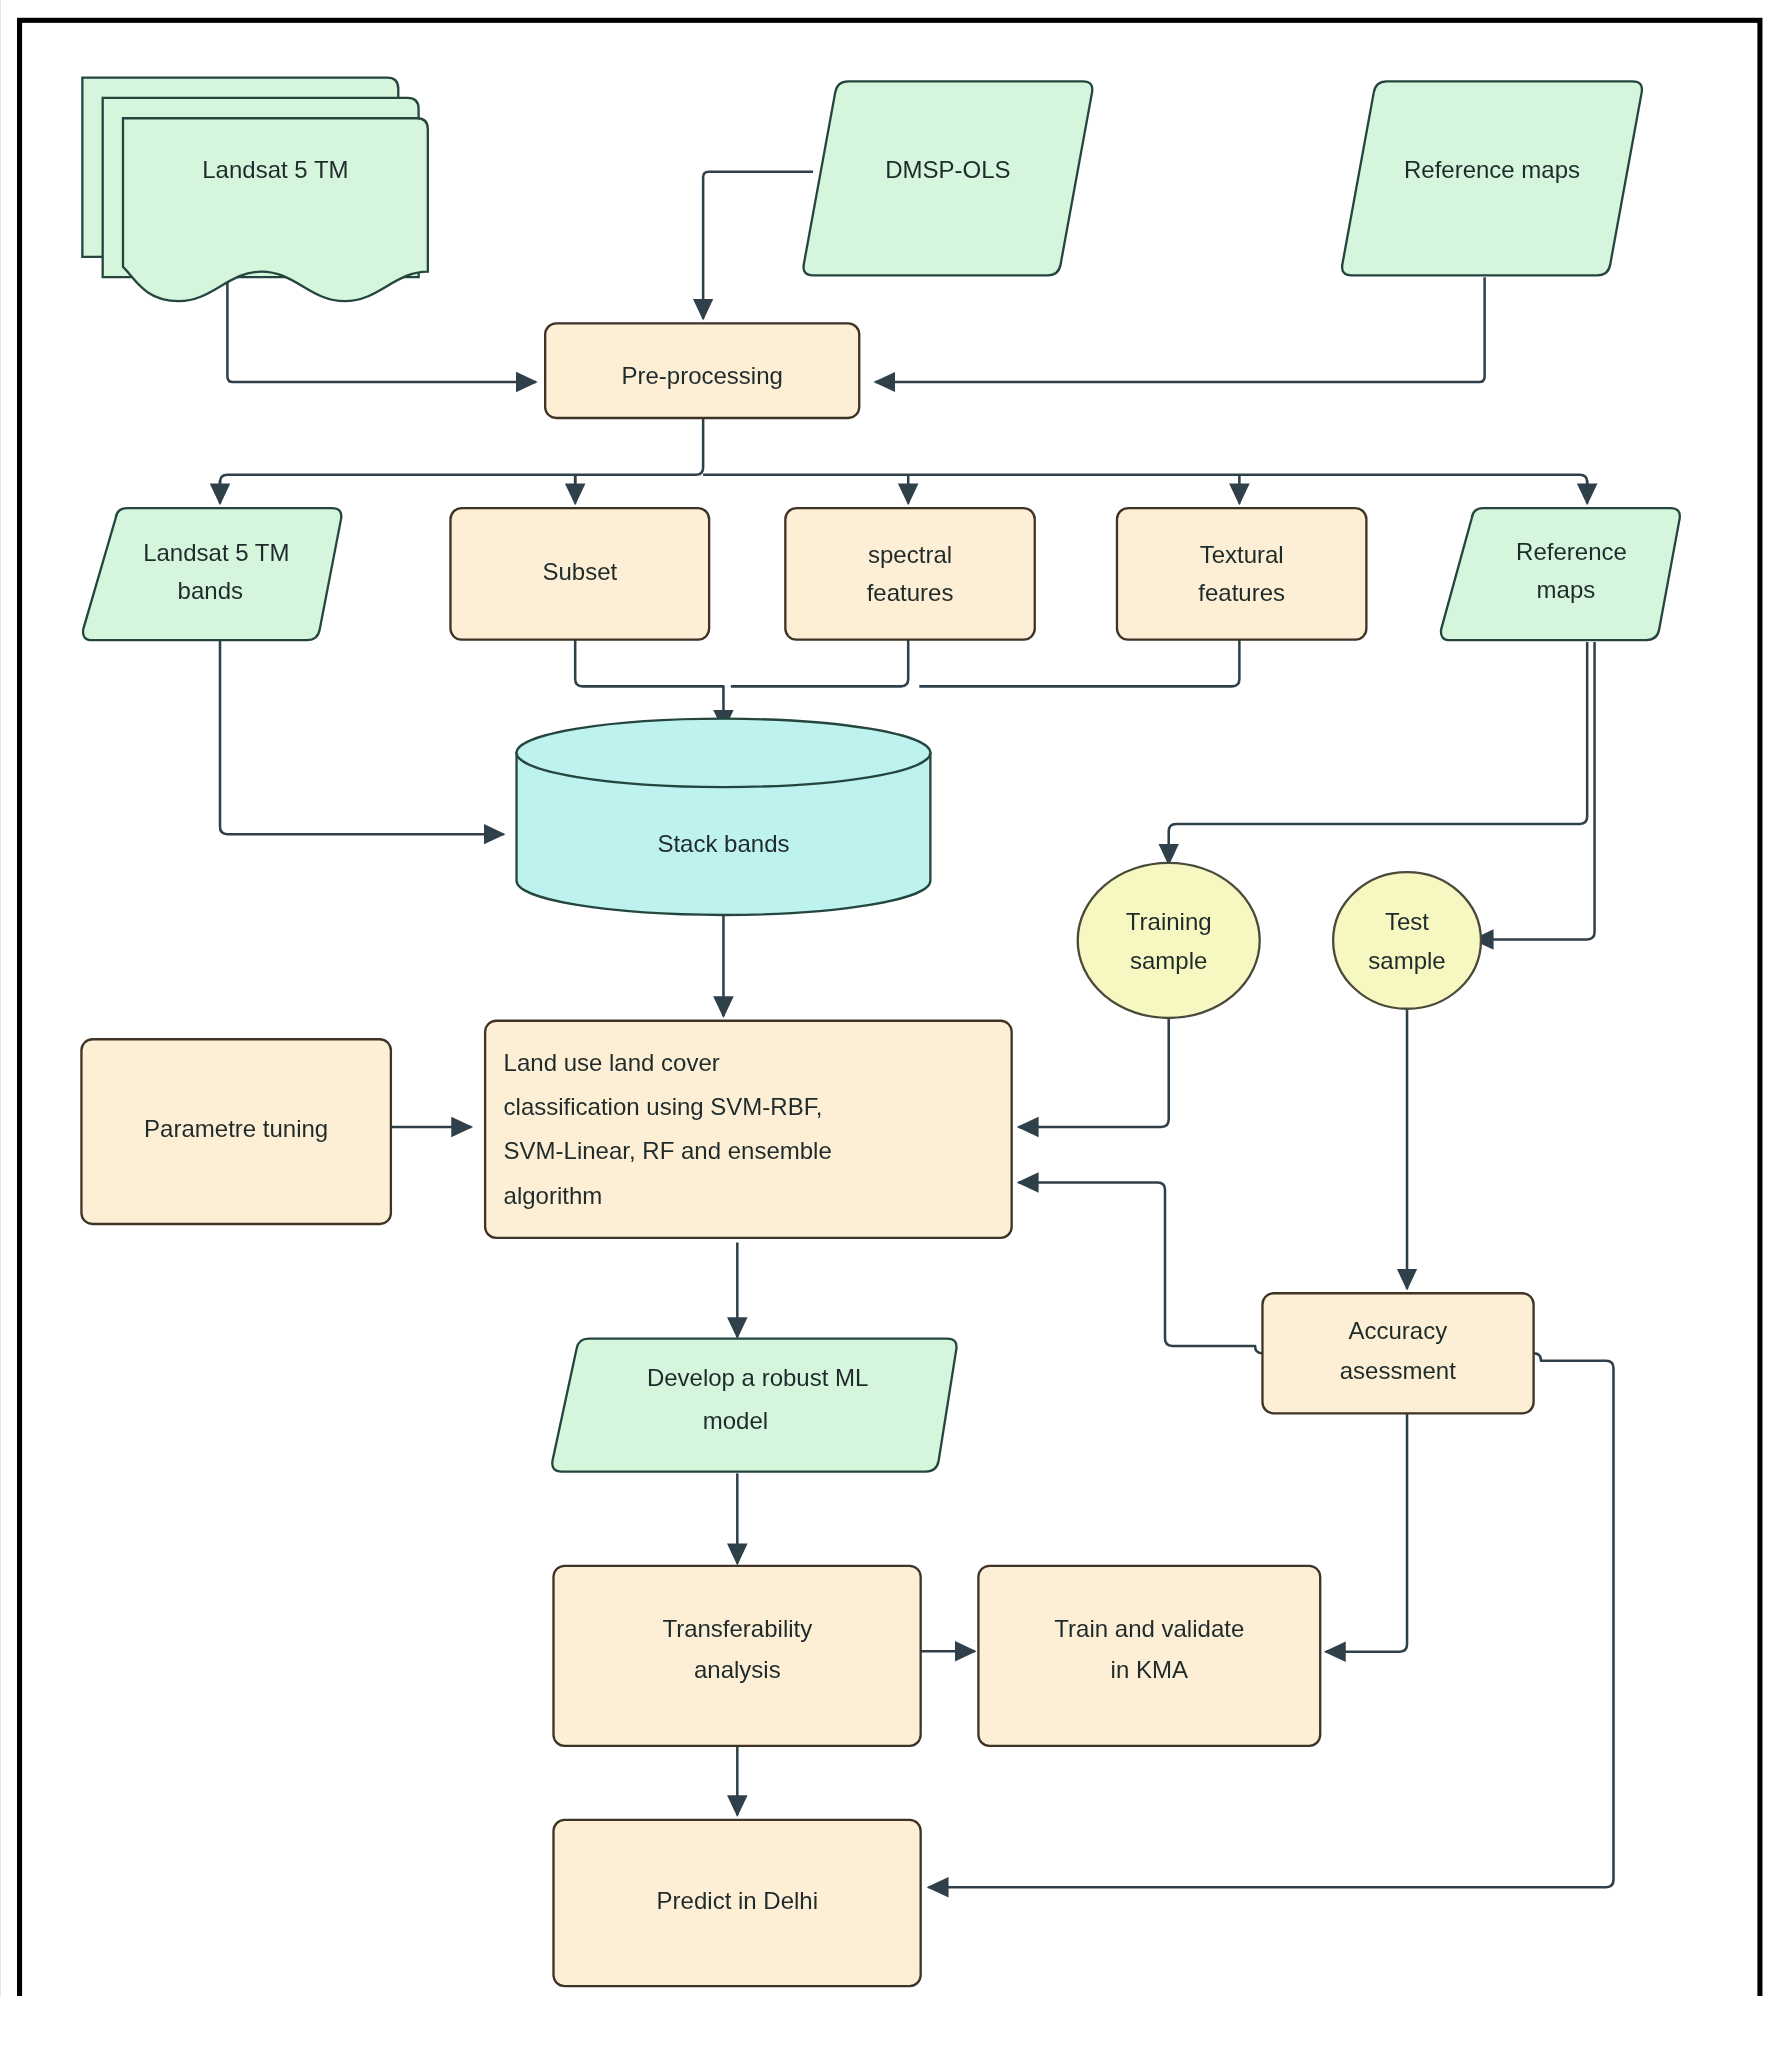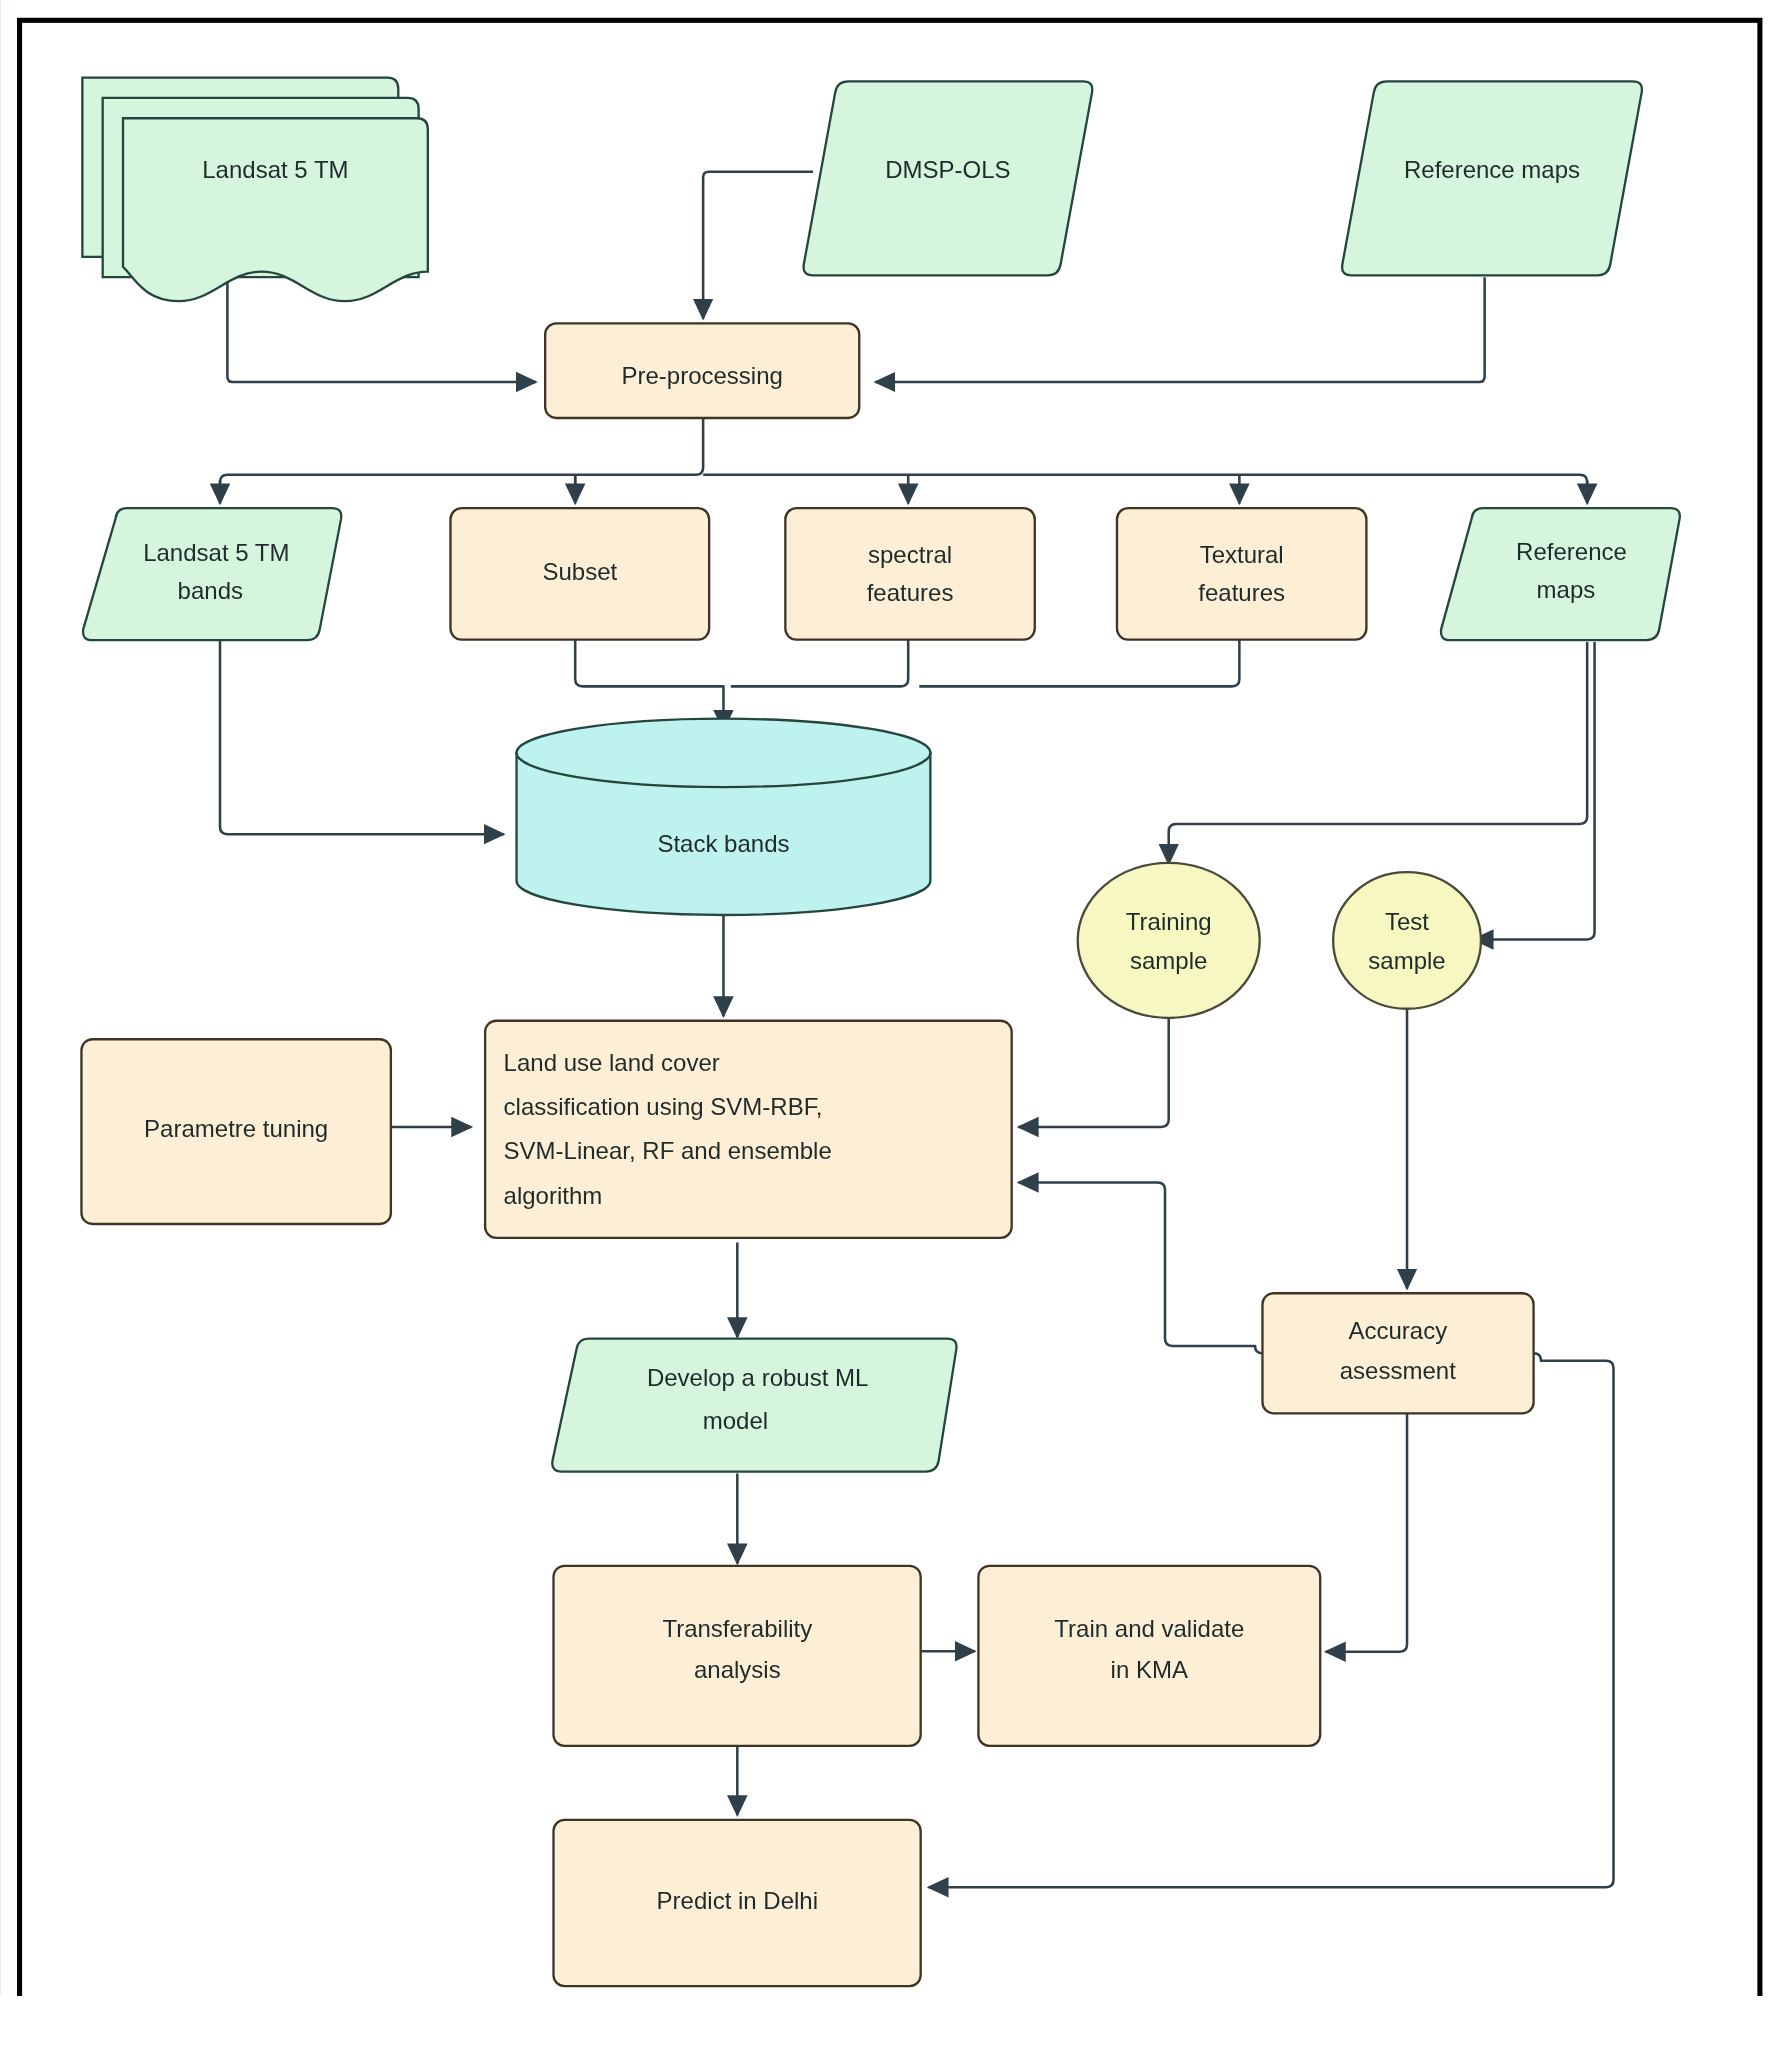--- a/index.html
+++ b/index.html
@@ -8,21 +8,21 @@
     padding: 0;
     background: #ffffff;
   }
   body {
     font-family: "Liberation Sans", sans-serif;
   }
   #frame {
     position: relative;
     width: 1779px;
     height: 1996px;
-    background: #22c55e;
+    background: #b91c1c;
     box-sizing: border-box;
   }
   #flow-svg {
     display: block;
     width: 1779px;
     height: 2066px;
   }
   .node-text {
     font-family: "Liberation Sans", sans-serif;
     fill: #1f2b2b;

